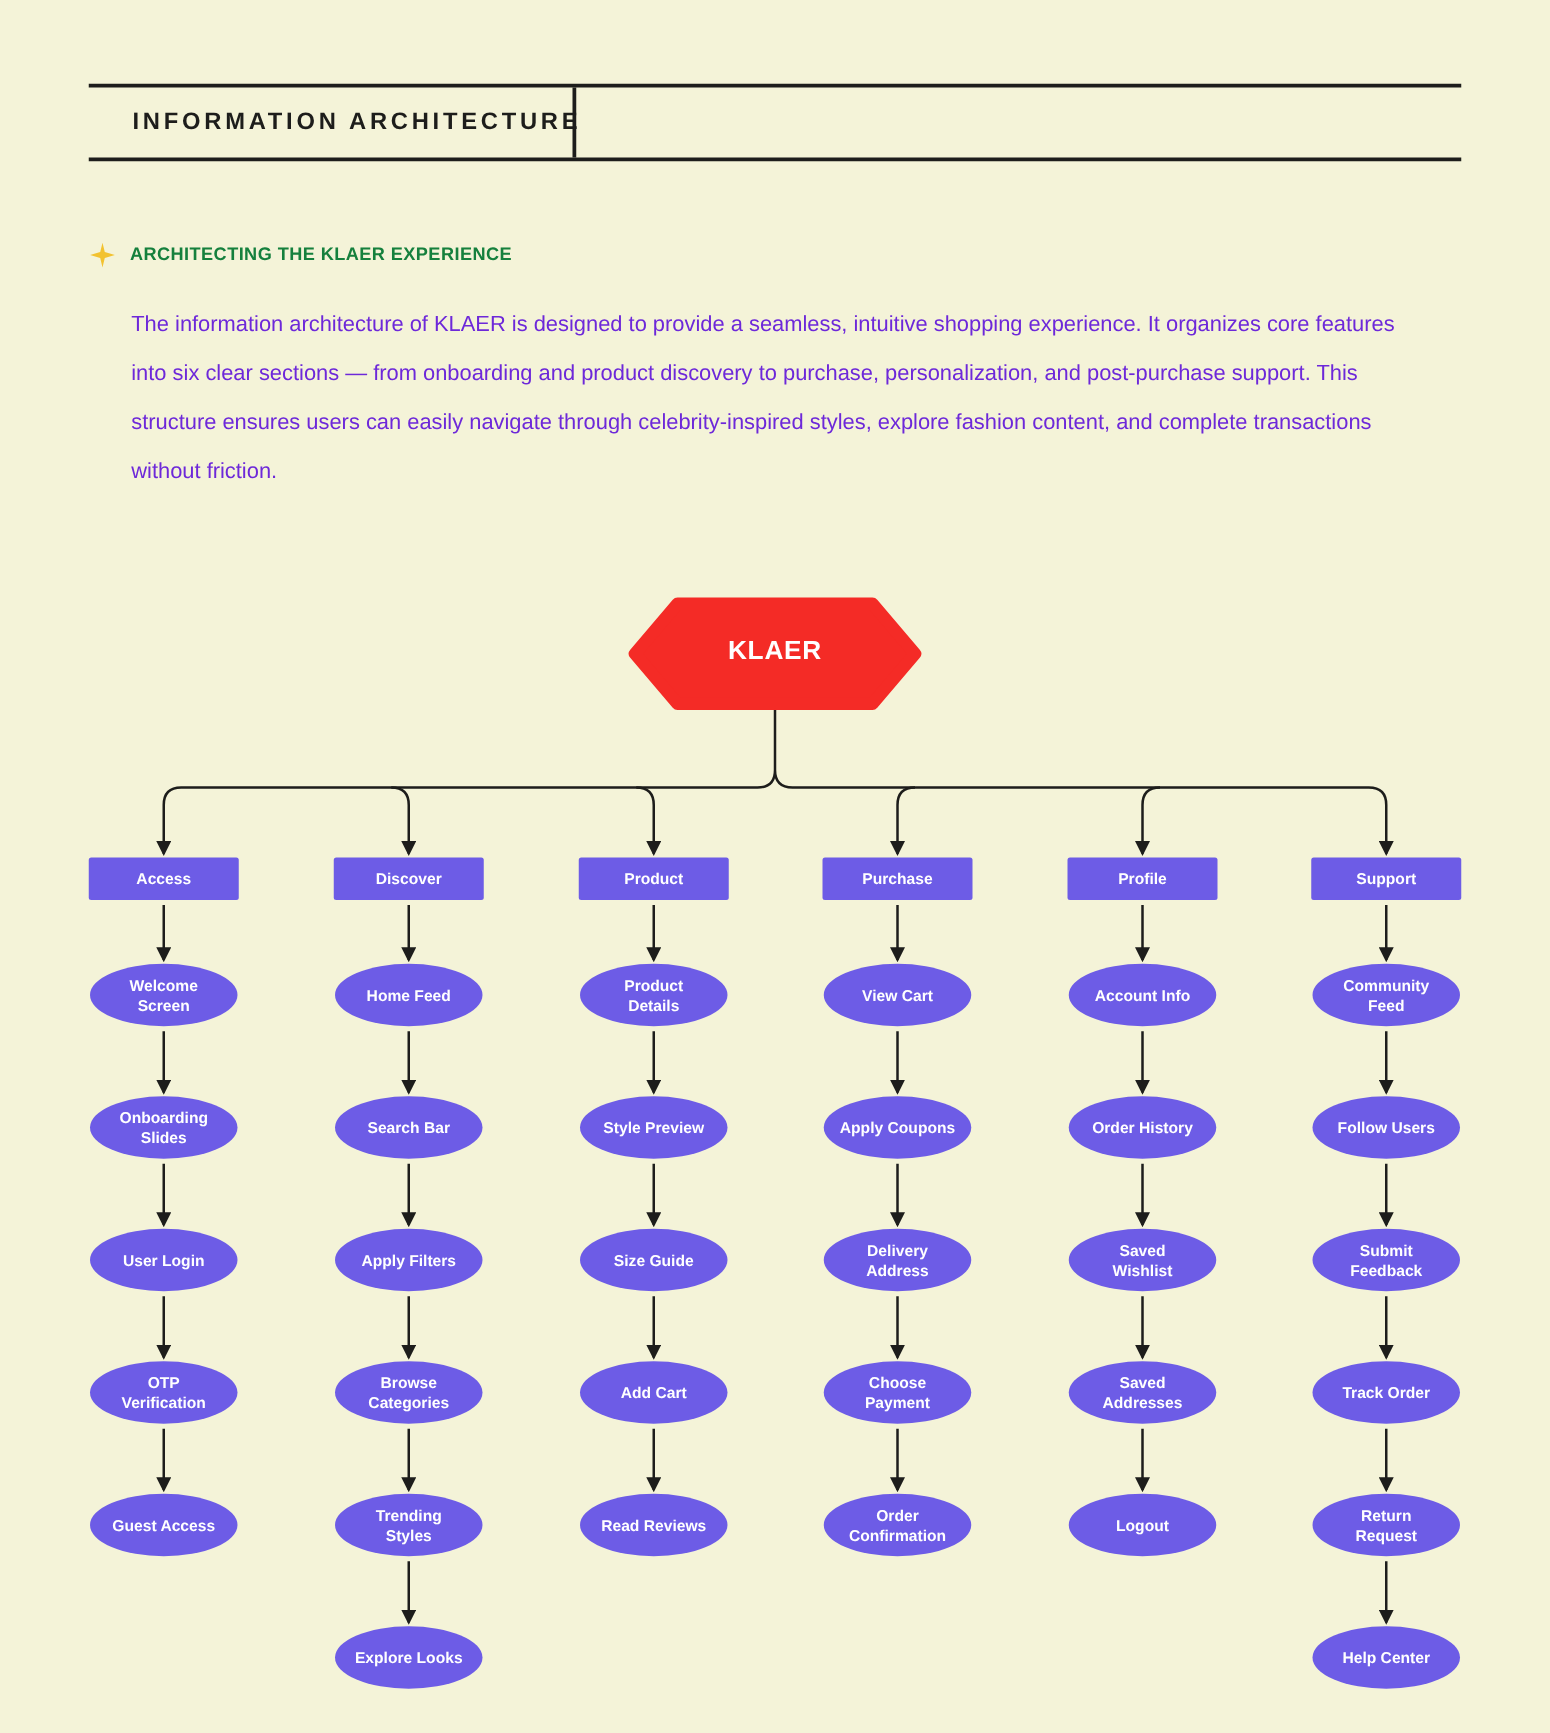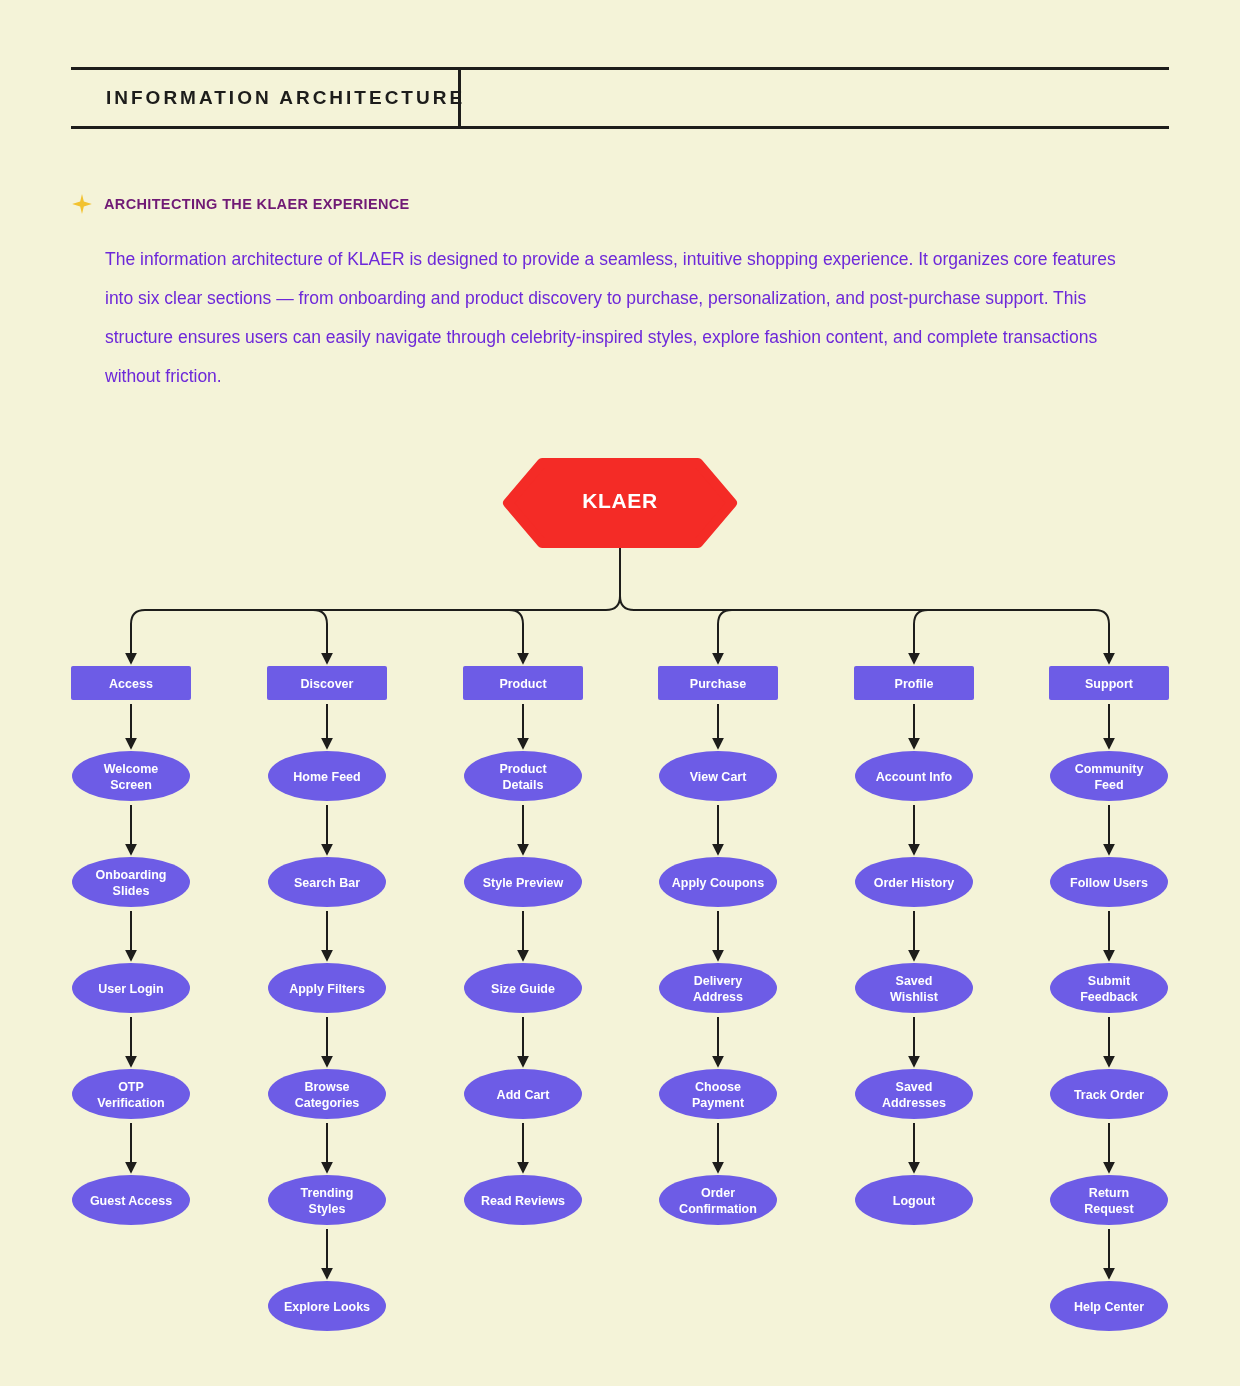--- a/index.html
+++ b/index.html
@@ -52,36 +52,36 @@
     display: flex;
     align-items: center;
     gap: 11px;
     height: 28px;
   }
   .sparkle-icon { width: 22px; height: 22px; flex: 0 0 22px; display:block; }
   .intro-head-label {
     font-size: 14.5px;
     font-weight: 700;
     letter-spacing: 0.35px;
-    color: #701a75;
+    color: #15803d;
   }
   .intro-body {
     margin-top: 22px;
     margin-left: 34px;
     width: 1030px;
     font-size: 17.5px;
     line-height: 39px;
     color: #6d28d9;
   }
 
   
   .diagram {
     position: absolute;
     left: 0;
-    top: 440px;
+    top: 460px;
     width: 1240px;
     height: 900px;
   }
   .diagram svg { display: block; }
 
   .nodetext {
     font-family: "Liberation Sans", sans-serif;
     font-weight: 700;
     fill: #ffffff;
     text-anchor: middle;

